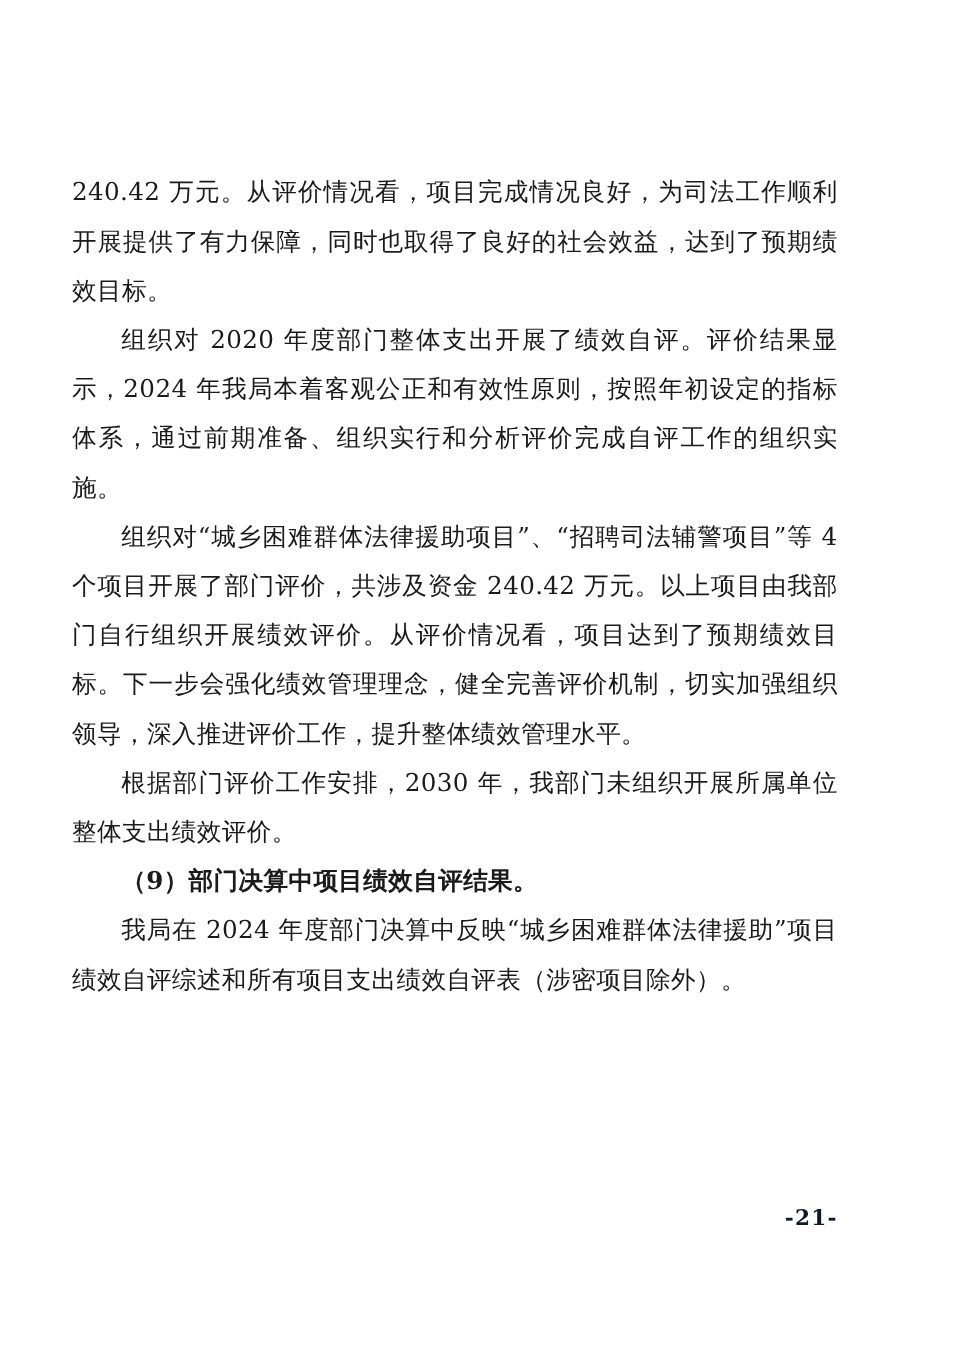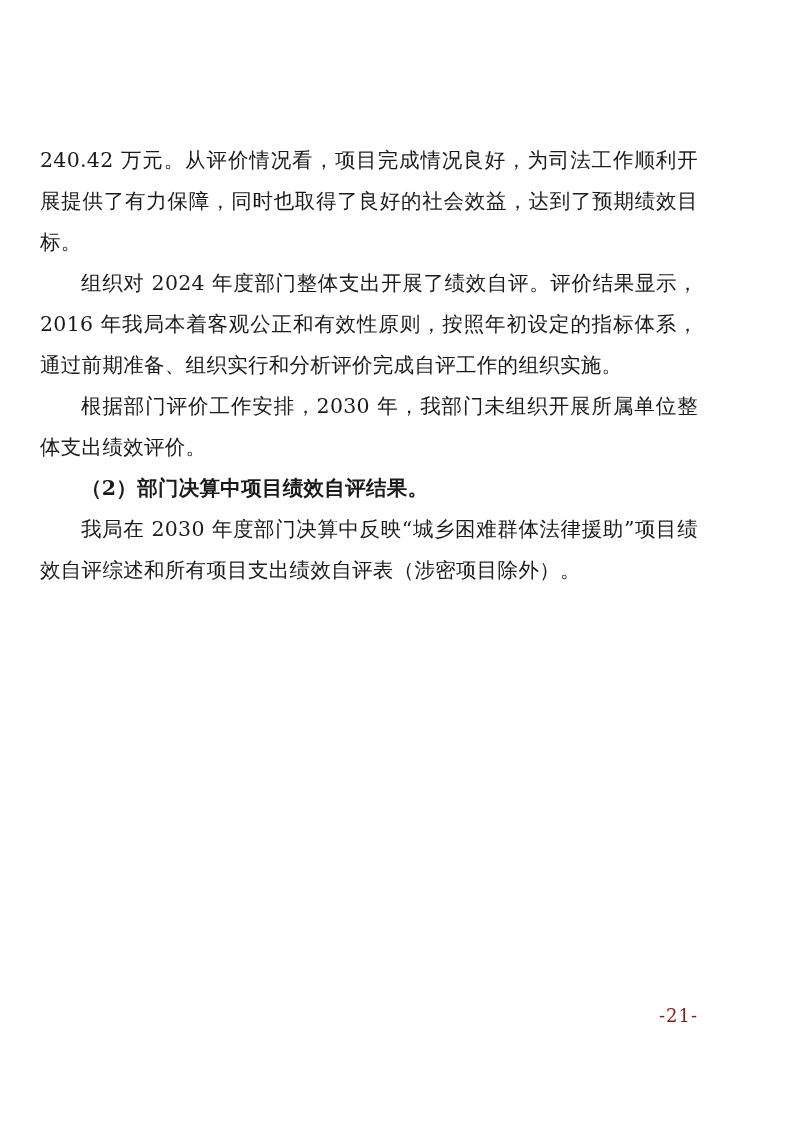--- a/index.html
+++ b/index.html
@@ -15,21 +15,21 @@
     position: relative;
     overflow: hidden;
   }
   .page {
     position: absolute;
     top: 0;
     left: 0;
     width: 794px;
     height: 1122px;
     box-sizing: border-box;
-    padding: 140px 96px 60px 40px;
+    padding: 140px 96px 60px 60px;
   }
   .doc-body {
     font-size: 20.5px;
     line-height: 41px;
     text-align: justify;
     text-justify: inter-ideograph;
     letter-spacing: 0.3px;
   }
   p.para {
     margin: 0;
@@ -41,29 +41,31 @@
   }
   p.para.bold {
     font-weight: bold;
   }
   .page-number {
     position: absolute;
     right: 96px;
     bottom: 96px;
     font-size: 18px;
     font-family: "DejaVu Serif", "Liberation Serif", serif;
-    color: #7f1d1d;
+    color: #0f172a;
     letter-spacing: 1px;
+    font-weight: bold;
   }
 </style>
 </head>
 <body>
 
 <div class="page">
   <div class="doc-body">
     <p class="para noindent">240.42 万元。从评价情况看，项目完成情况良好，为司法工作顺利开展提供了有力保障，同时也取得了良好的社会效益，达到了预期绩效目标。</p>
-    <p class="para">组织对 2024 年度部门整体支出开展了绩效自评。评价结果显示，2016 年我局本着客观公正和有效性原则，按照年初设定的指标体系，通过前期准备、组织实行和分析评价完成自评工作的组织实施。</p>
+    <p class="para">组织对 2020 年度部门整体支出开展了绩效自评。评价结果显示，2024 年我局本着客观公正和有效性原则，按照年初设定的指标体系，通过前期准备、组织实行和分析评价完成自评工作的组织实施。</p>
+    <p class="para">组织对“城乡困难群体法律援助项目”、“招聘司法辅警项目”等 4 个项目开展了部门评价，共涉及资金 240.42 万元。以上项目由我部门自行组织开展绩效评价。从评价情况看，项目达到了预期绩效目标。下一步会强化绩效管理理念，健全完善评价机制，切实加强组织领导，深入推进评价工作，提升整体绩效管理水平。</p>
     <p class="para">根据部门评价工作安排，2030 年，我部门未组织开展所属单位整体支出绩效评价。</p>
-    <p class="para bold">（2）部门决算中项目绩效自评结果。</p>
-    <p class="para">我局在 2030 年度部门决算中反映“城乡困难群体法律援助”项目绩效自评综述和所有项目支出绩效自评表（涉密项目除外）。</p>
+    <p class="para bold">（9）部门决算中项目绩效自评结果。</p>
+    <p class="para">我局在 2024 年度部门决算中反映“城乡困难群体法律援助”项目绩效自评综述和所有项目支出绩效自评表（涉密项目除外）。</p>
   </div>
   <div class="page-number">-21-</div>
 </div>
 
 </body></html>

